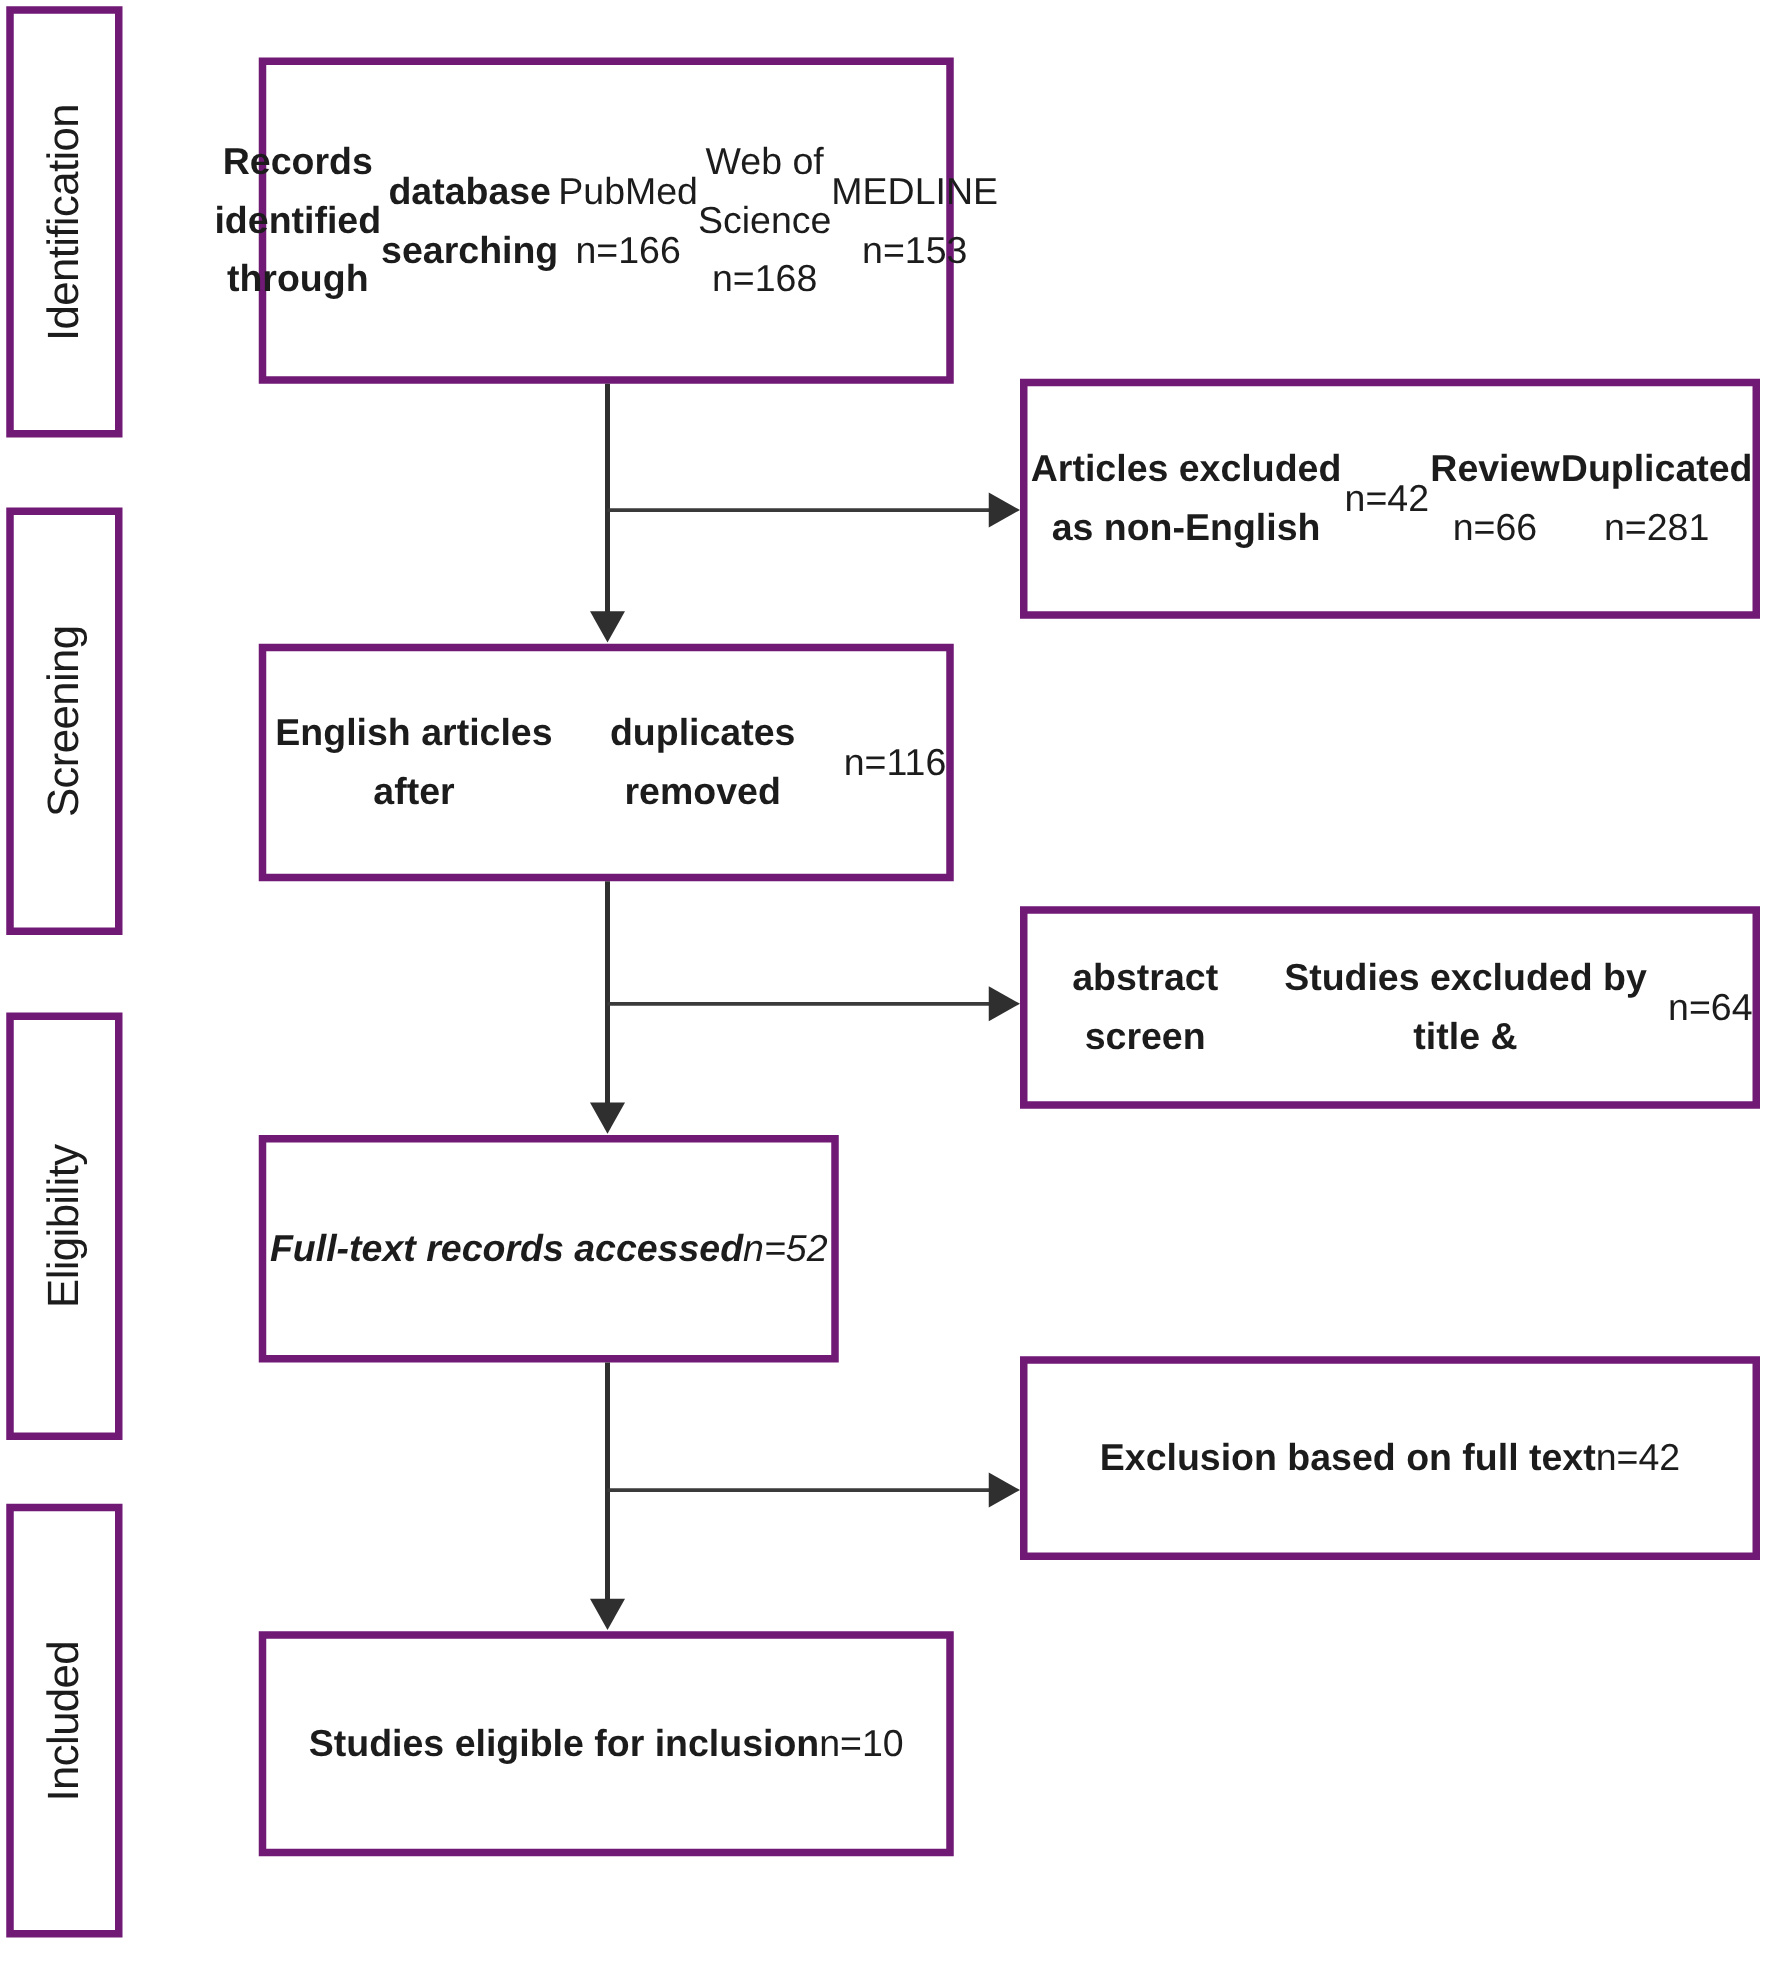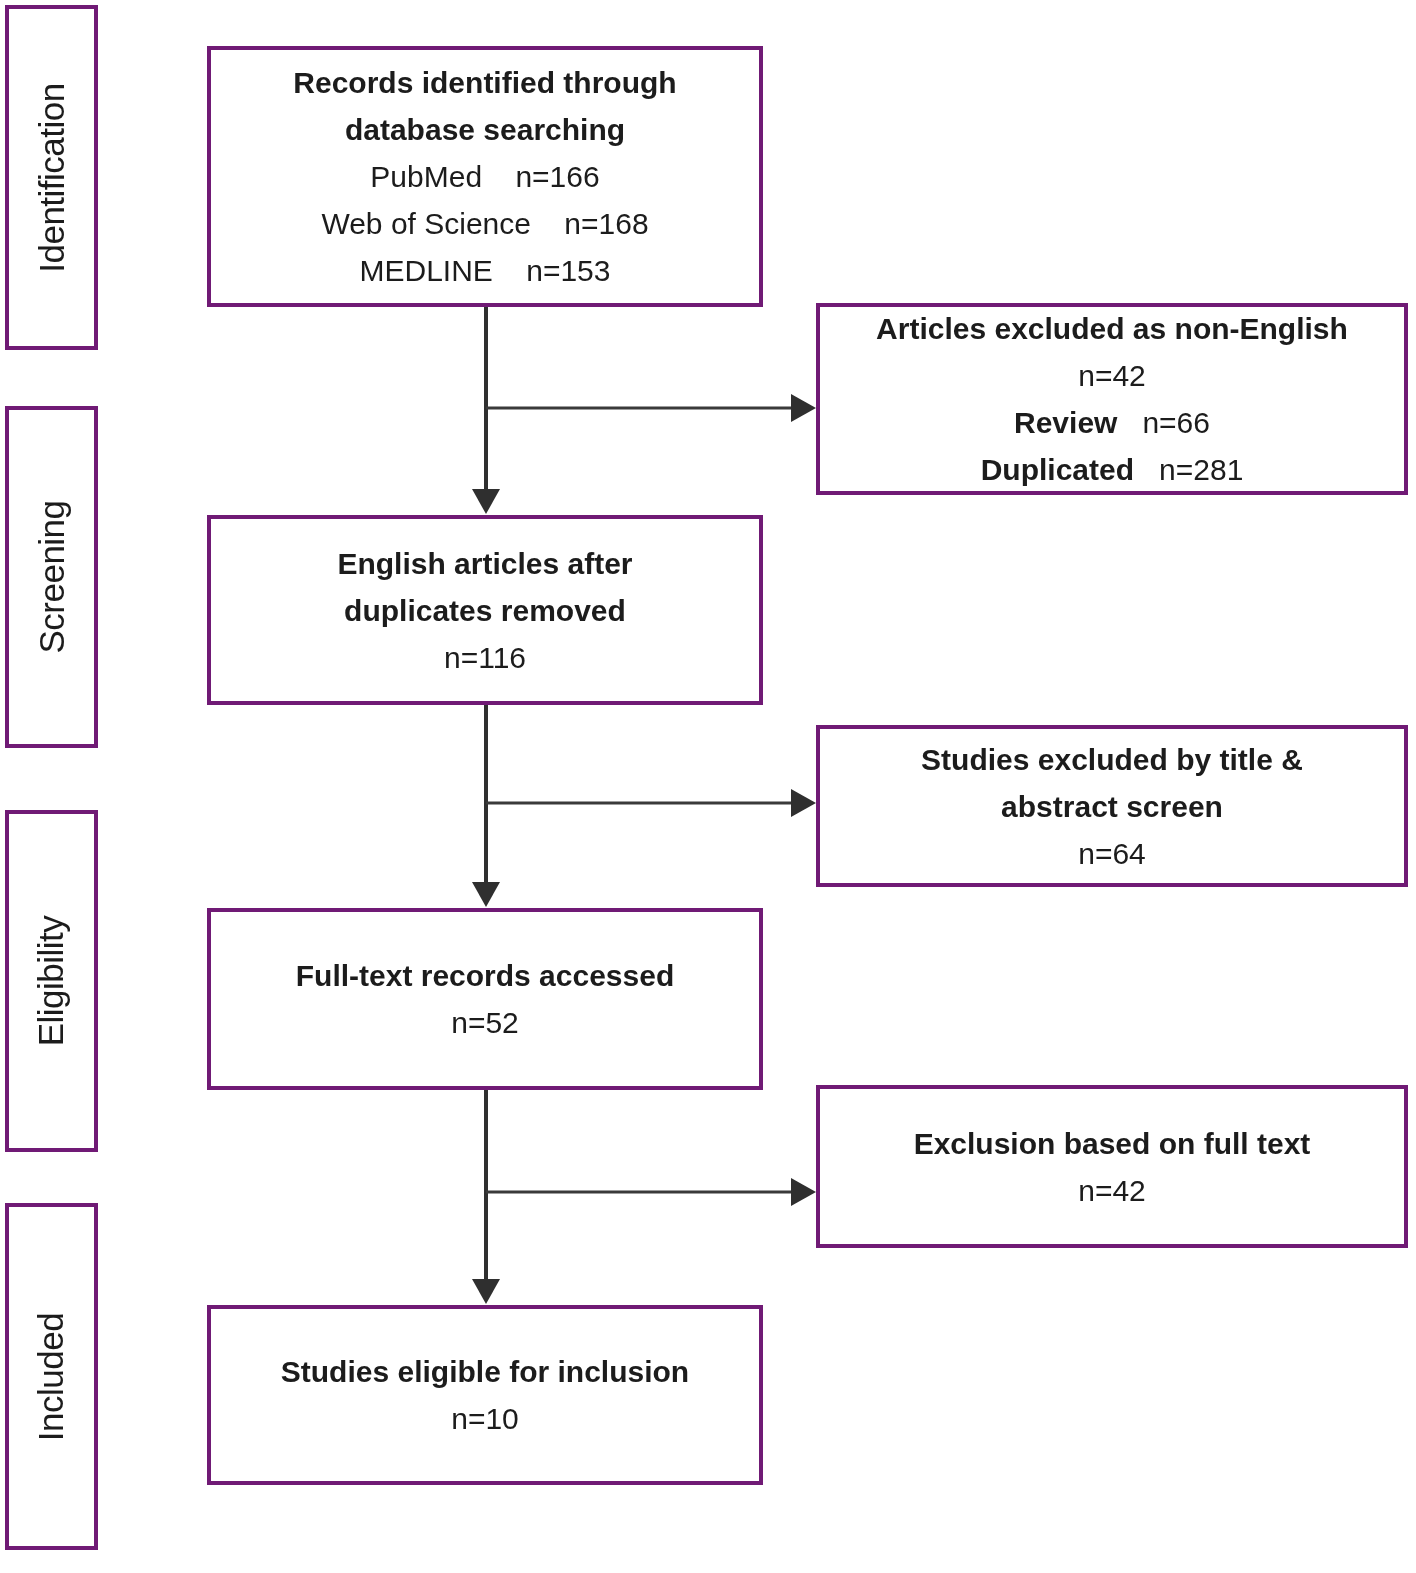--- a/index.html
+++ b/index.html
@@ -14,23 +14,22 @@
     width: 1416px;
     height: 1573px;
     background: #ffffff;
     font-family: "Liberation Sans", sans-serif;
     color: #1c1c1c;
   }
 
   .box {
     position: absolute;
     background: #ffffff;
-    border: 4px solid #701a75;
+    border: 6px solid #701a75;
     display: flex;
-    flex-direction: column;
     align-items: center;
     justify-content: center;
     text-align: center;
   }
 
   .stage-box {
     left: 5px;
     width: 93px;
   }
   .stage-box .vlabel {
@@ -85,40 +84,40 @@
     <div class="line"><span class="seg-bold"></span><span class="seg-normal">Web of Science    n=168</span></div>
     <div class="line"><span class="seg-bold"></span><span class="seg-normal">MEDLINE    n=153</span></div>
   </div>
 
   <div class="box flow-box" style="left:207px; top:515px; width:556px; height:190px;">
     <div class="line"><span class="seg-bold">English articles after</span><span class="seg-normal"></span></div>
     <div class="line"><span class="seg-bold">duplicates removed</span><span class="seg-normal"></span></div>
     <div class="line"><span class="seg-bold"></span><span class="seg-normal">n=116</span></div>
   </div>
 
-  <div class="box flow-box" style="left:207px; top:908px; width:556px; height:182px;">
+  <div class="box flow-box" style="left:207px; top:908px; width:464px; height:182px;font-style:italic;">
     <div class="line"><span class="seg-bold">Full-text records accessed</span><span class="seg-normal"></span></div>
     <div class="line"><span class="seg-bold"></span><span class="seg-normal">n=52</span></div>
   </div>
 
   <div class="box flow-box" style="left:207px; top:1305px; width:556px; height:180px;text-align:right;">
     <div class="line"><span class="seg-bold">Studies eligible for inclusion</span><span class="seg-normal"></span></div>
     <div class="line"><span class="seg-bold"></span><span class="seg-normal">n=10</span></div>
   </div>
 
   <div class="box flow-box" style="left:816px; top:303px; width:592px; height:192px;">
     <div class="line"><span class="seg-bold">Articles excluded as non-English</span><span class="seg-normal"></span></div>
     <div class="line"><span class="seg-bold"></span><span class="seg-normal">n=42</span></div>
     <div class="line"><span class="seg-bold">Review</span><span class="seg-normal">   n=66</span></div>
     <div class="line"><span class="seg-bold">Duplicated</span><span class="seg-normal">   n=281</span></div>
   </div>
 
   <div class="box flow-box" style="left:816px; top:725px; width:592px; height:162px;">
+    <div class="line"><span class="seg-bold">abstract screen</span><span class="seg-normal"></span></div>
     <div class="line"><span class="seg-bold">Studies excluded by title &amp;</span><span class="seg-normal"></span></div>
-    <div class="line"><span class="seg-bold">abstract screen</span><span class="seg-normal"></span></div>
     <div class="line"><span class="seg-bold"></span><span class="seg-normal">n=64</span></div>
   </div>
 
   <div class="box flow-box" style="left:816px; top:1085px; width:592px; height:163px;">
     <div class="line"><span class="seg-bold">Exclusion based on full text</span><span class="seg-normal"></span></div>
     <div class="line"><span class="seg-bold"></span><span class="seg-normal">n=42</span></div>
   </div>
 
   <svg class="arrows" width="1416" height="1573" viewBox="0 0 1416 1573">
 

